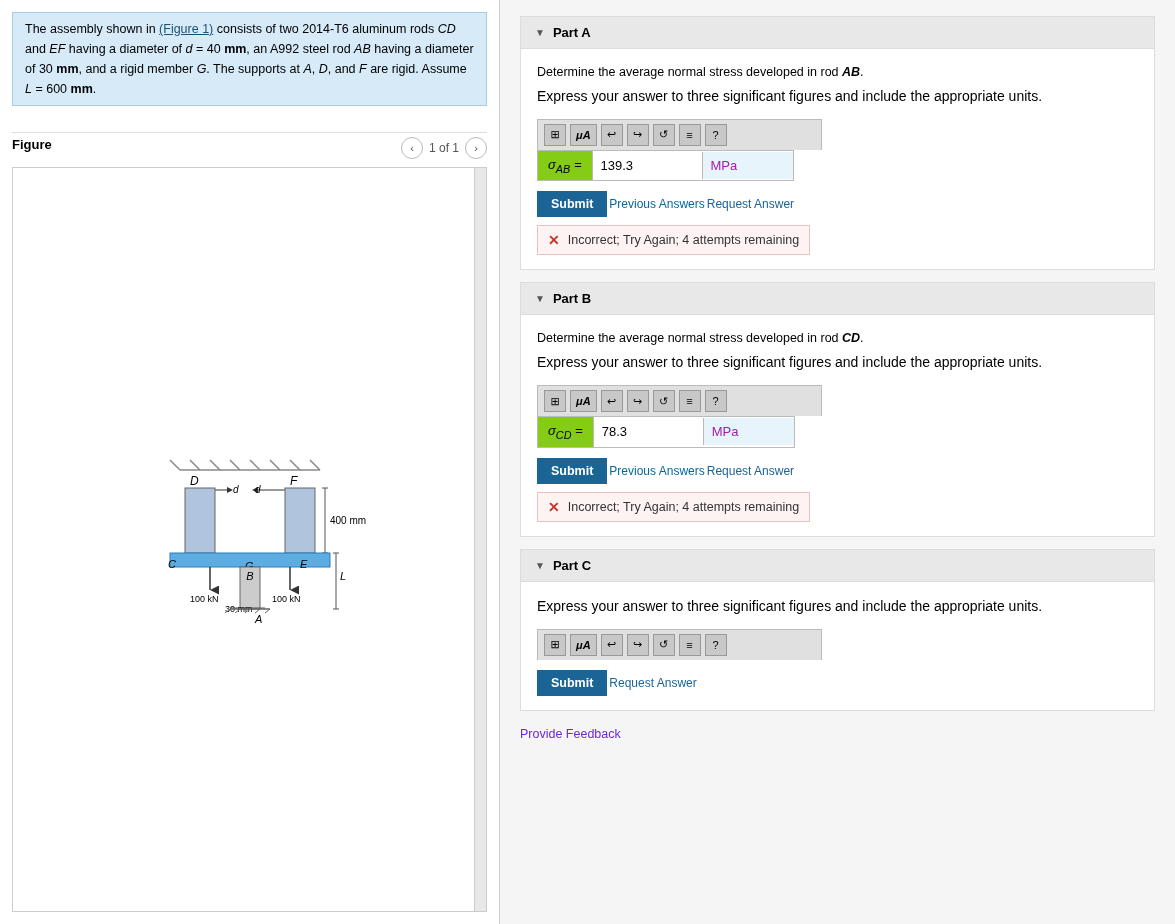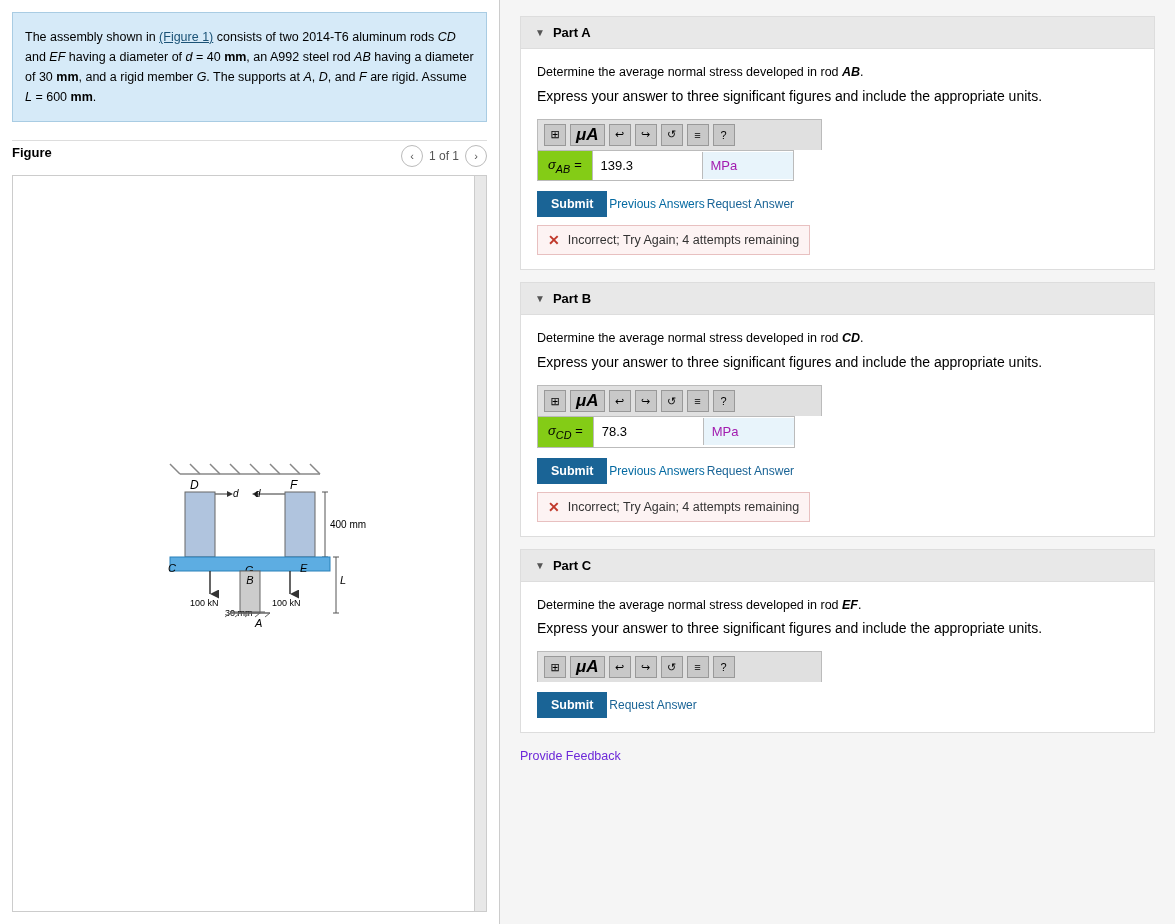--- a/index.html
+++ b/index.html
@@ -18,24 +18,24 @@
       background: #fff;
       border-right: 1px solid #ccc;
       padding: 12px;
       display: flex;
       flex-direction: column;
     }
 
     .problem-text {
       background: #d6eaf8;
       border: 1px solid #a9cce3;
-      padding: 14px 12px;
+      padding: 6px 12px;
       font-size: 12.5px;
       line-height: 1.6;
-      margin-bottom: 10px;
+      margin-bottom: 18px;
     }
 
     .problem-text .fig-link {
       color: #1a5276;
       text-decoration: underline;
       cursor: pointer;
     }
 
     .figure-area {
       flex: 1;
@@ -166,21 +166,21 @@
       min-width: 22px;
       height: 22px;
       display: flex;
       align-items: center;
       justify-content: center;
     }
 
     .toolbar-btn-greek {
       font-style: italic;
       font-weight: bold;
-      font-size: 17px;
+      font-size: 11px;
     }
 
     .answer-row {
       display: flex;
       align-items: center;
       gap: 0;
       border: 1px solid #bbb;
       width: fit-content;
     }
 
@@ -454,23 +454,20 @@
       </div>
     </div>
   </div>
 
   <div class="part-section">
     <div class="part-header">
       <span class="chevron-down">▼</span>
       <span class="part-header-label">Part C</span>
     </div>
     <div class="part-body">
-      <p class="part-description">
-        Determine the average normal stress developed in rod <i><b>EF</b></i>.
-      </p>
       <p class="part-instruction">
         Express your answer to three significant figures and include the appropriate units.
       </p>
       <div class="input-toolbar">
         <button class="toolbar-btn">⊞</button>
         <button class="toolbar-btn toolbar-btn-greek">μA</button>
         <button class="toolbar-btn">↩</button>
         <button class="toolbar-btn">↪</button>
         <button class="toolbar-btn">↺</button>
         <button class="toolbar-btn">≡</button>

